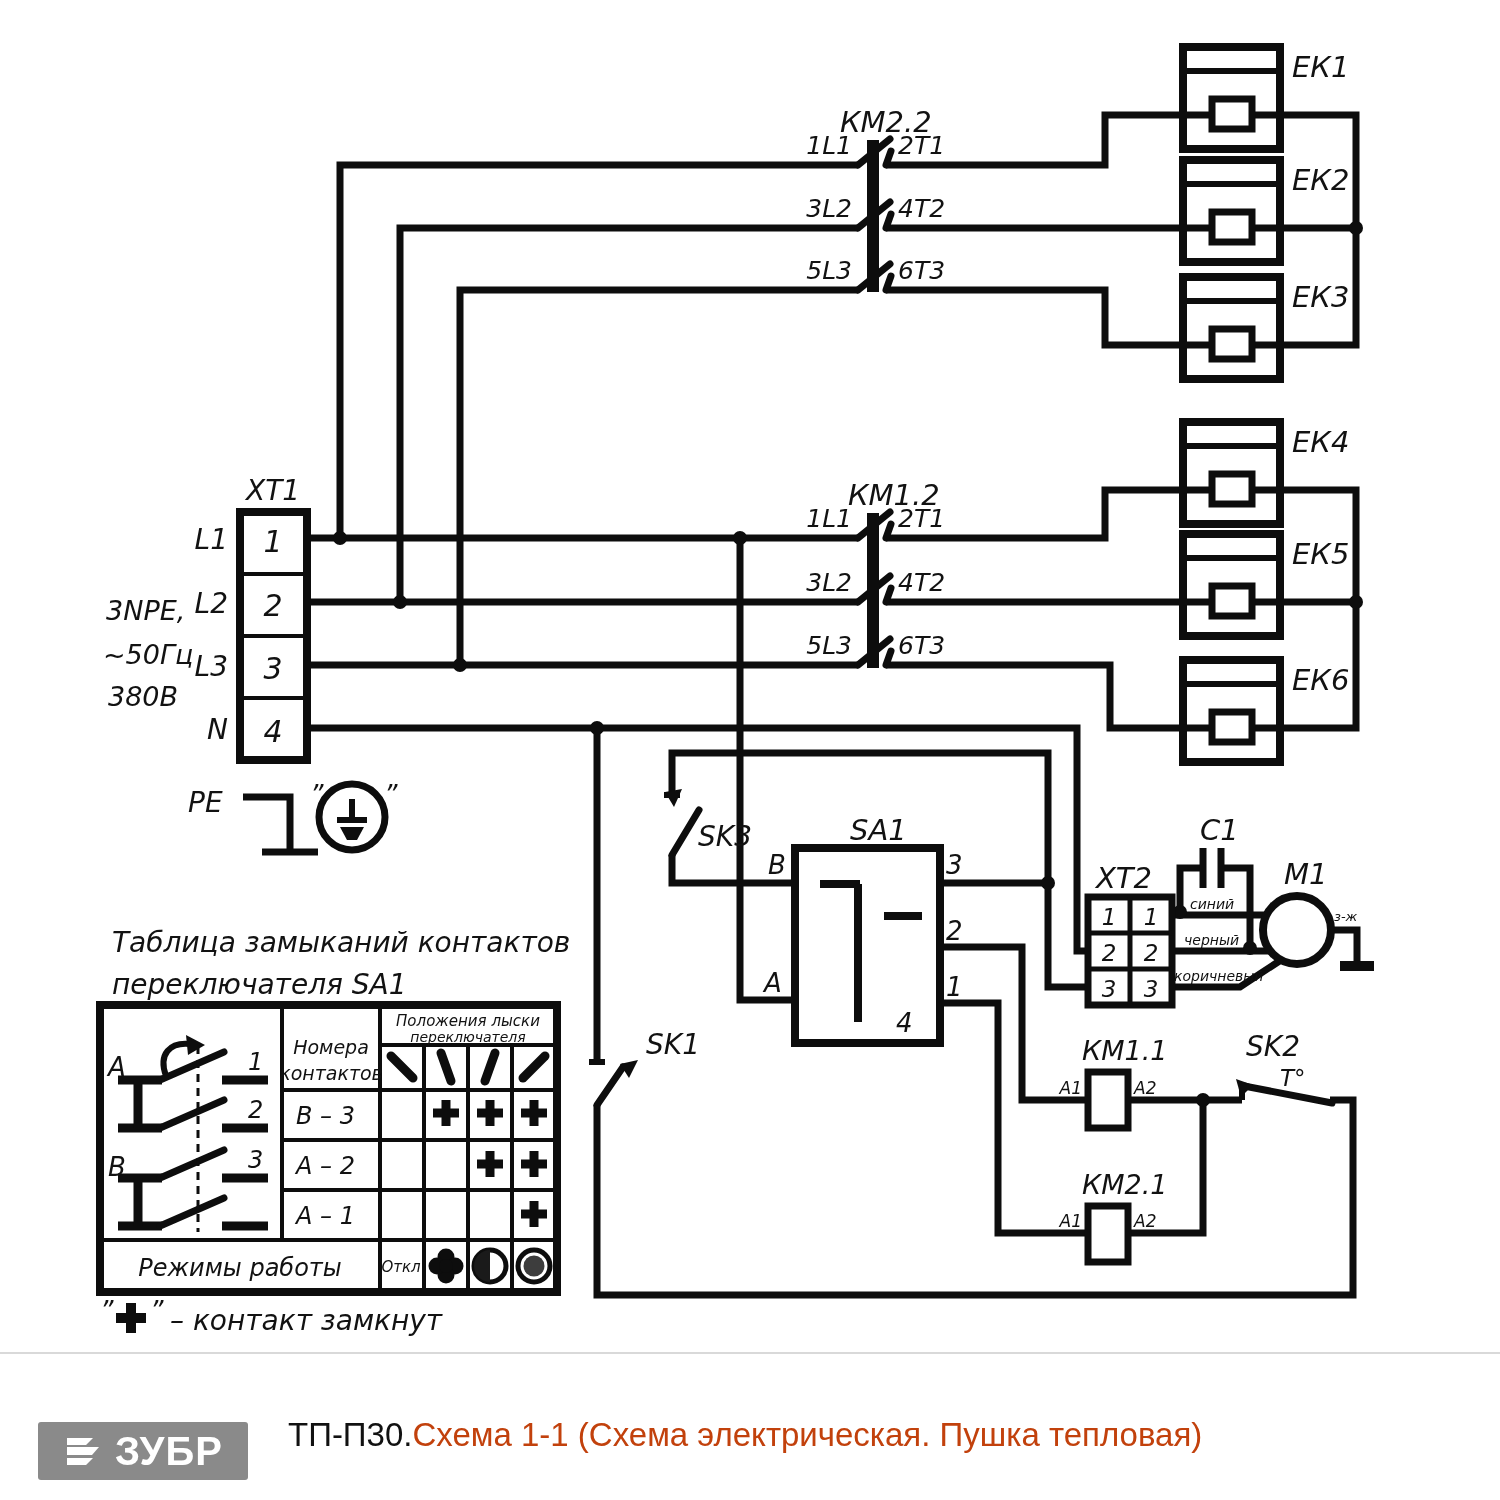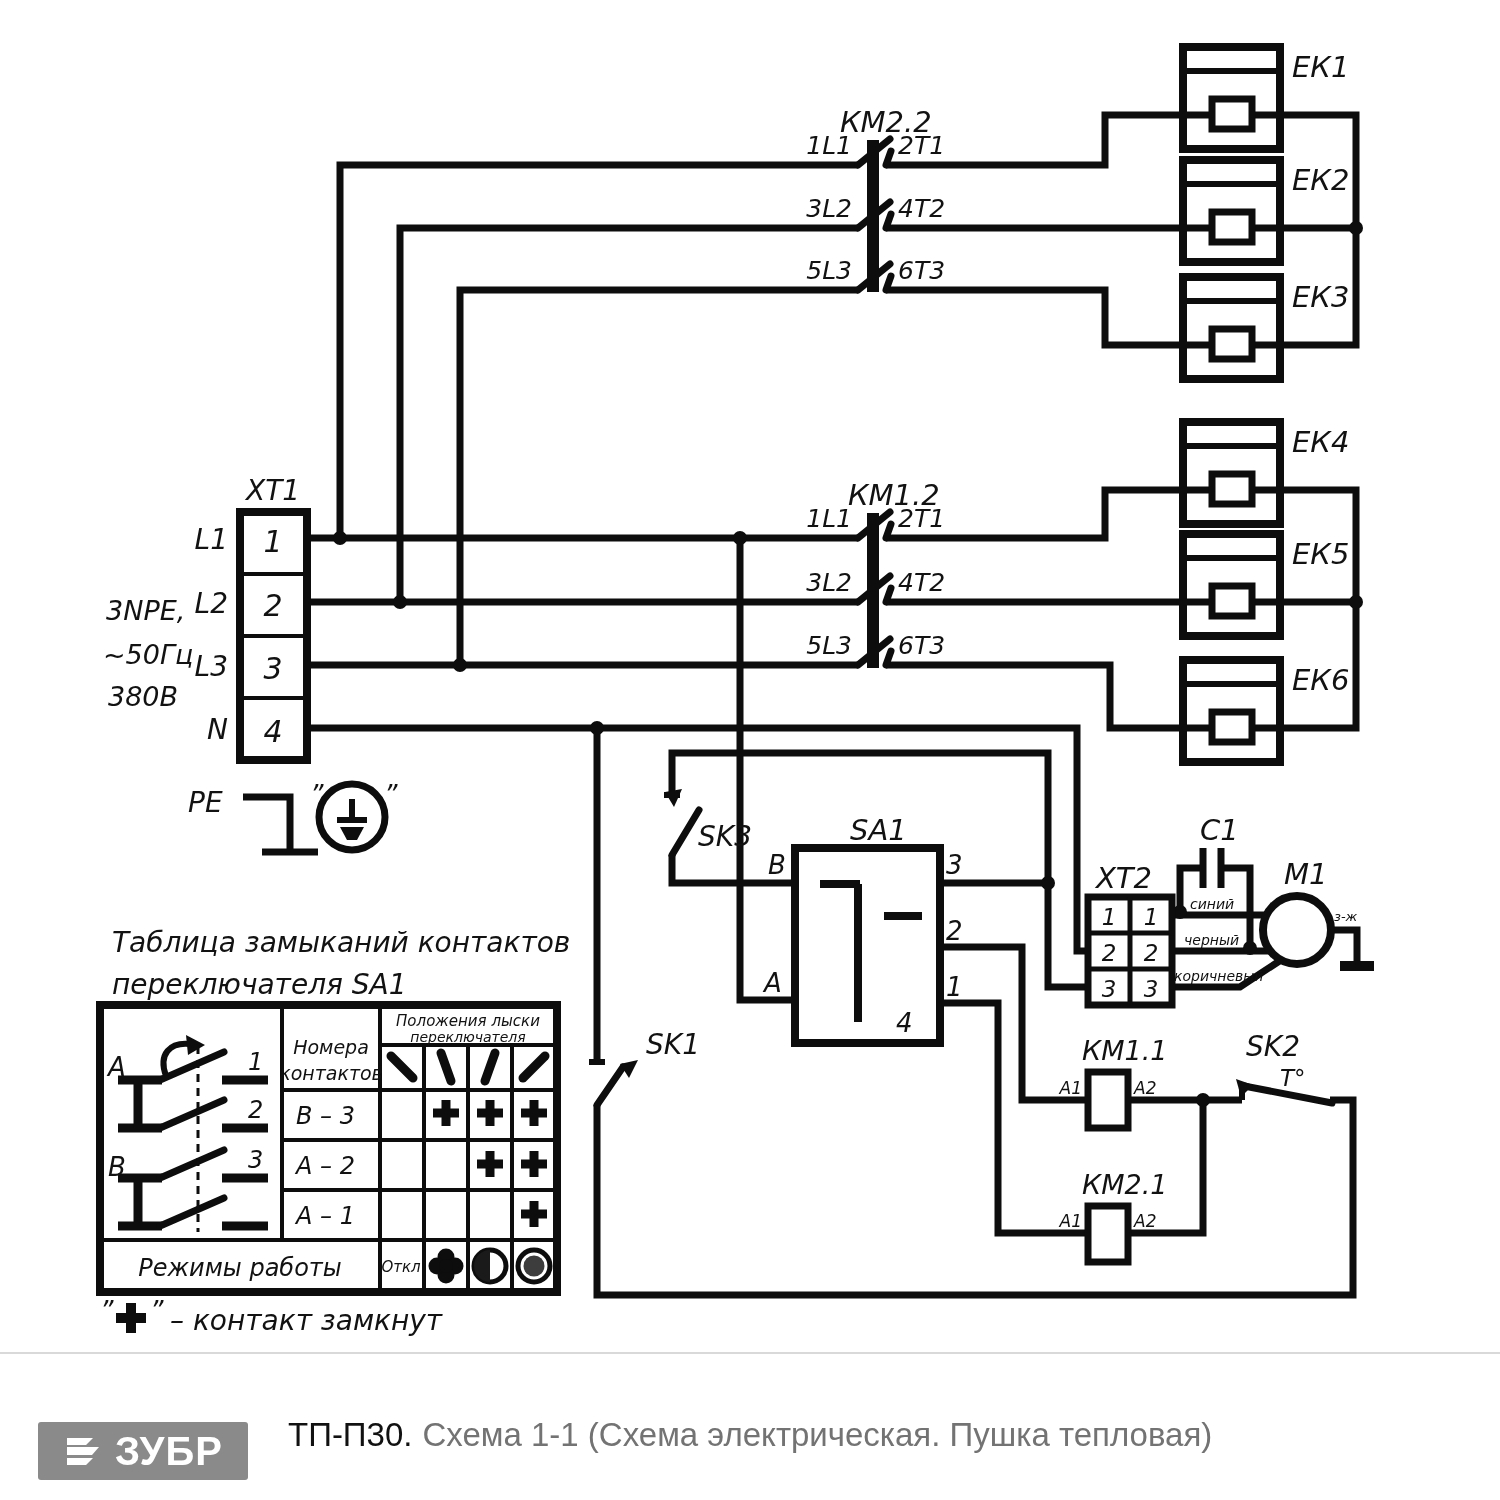--- a/index.html
+++ b/index.html
@@ -5,21 +5,21 @@
   html,body{margin:0;padding:0;background:#fff;}
   body{width:1500px;height:1500px;position:relative;font-family:"DejaVu Sans",sans-serif;}
   svg text{fill:#121212;font-family:"DejaVu Sans",sans-serif;font-style:italic;}
   #scheme{position:absolute;left:0;top:0;}
   .footer-divider{position:absolute;left:0;top:1352px;width:1500px;border-top:2px solid #d9d9d9;}
   .logo{position:absolute;left:38px;top:1402px;width:210px;height:58px;background:#8a8a8a;border-radius:3px;
         display:flex;align-items:center;justify-content:center;gap:8px;margin-top:20px;}
   .logo .brand{color:#fff;font-family:"Liberation Sans",sans-serif;font-weight:bold;font-size:40px;letter-spacing:1px;}
   .caption{position:absolute;left:288px;top:1416px;font-family:"Liberation Sans",sans-serif;font-size:33px;white-space:nowrap;}
   .caption .model{font-weight:normal;color:#111;}
-  .caption .subtitle{color:#737373;font-weight:400;margin-left:10px;text-align:right;}
+  .caption .subtitle{color:#c2410c;font-weight:400;text-align:right;}
 </style>
 </head>
 <body>
 
 <svg id="scheme" width="1500" height="1500" viewBox="0 0 1500 1500">
 
   <g stroke="#0d0d0d" stroke-width="7" fill="none">
 
     <path d="M307,538 H858"></path>
     <path d="M307,602 H858"></path>

